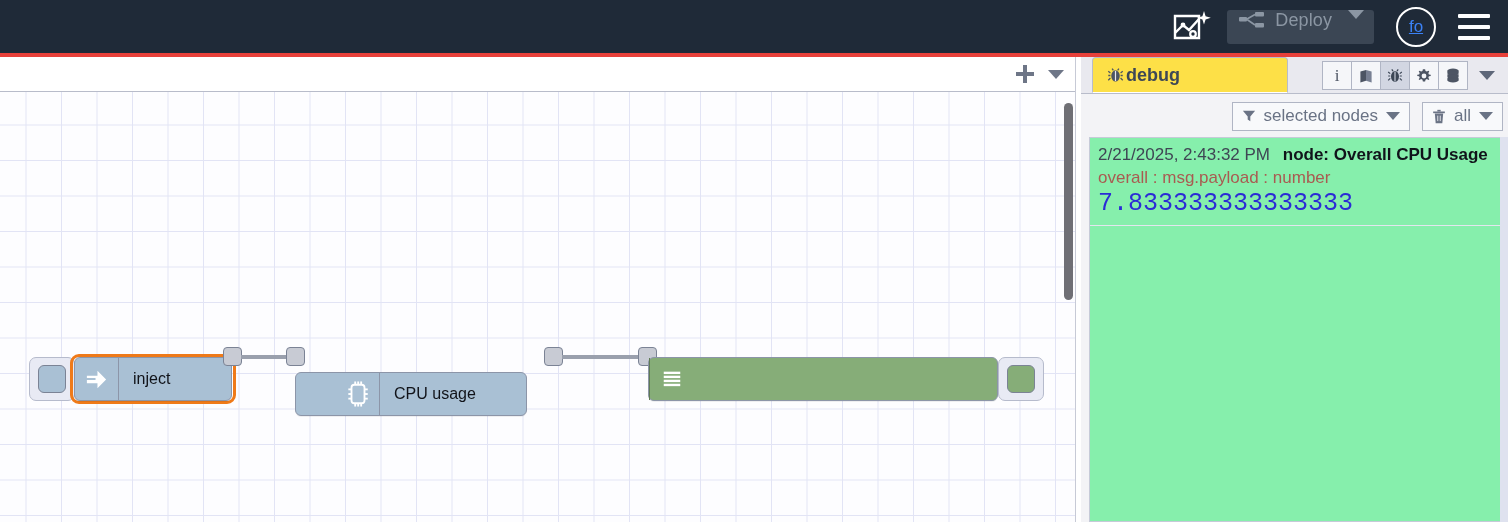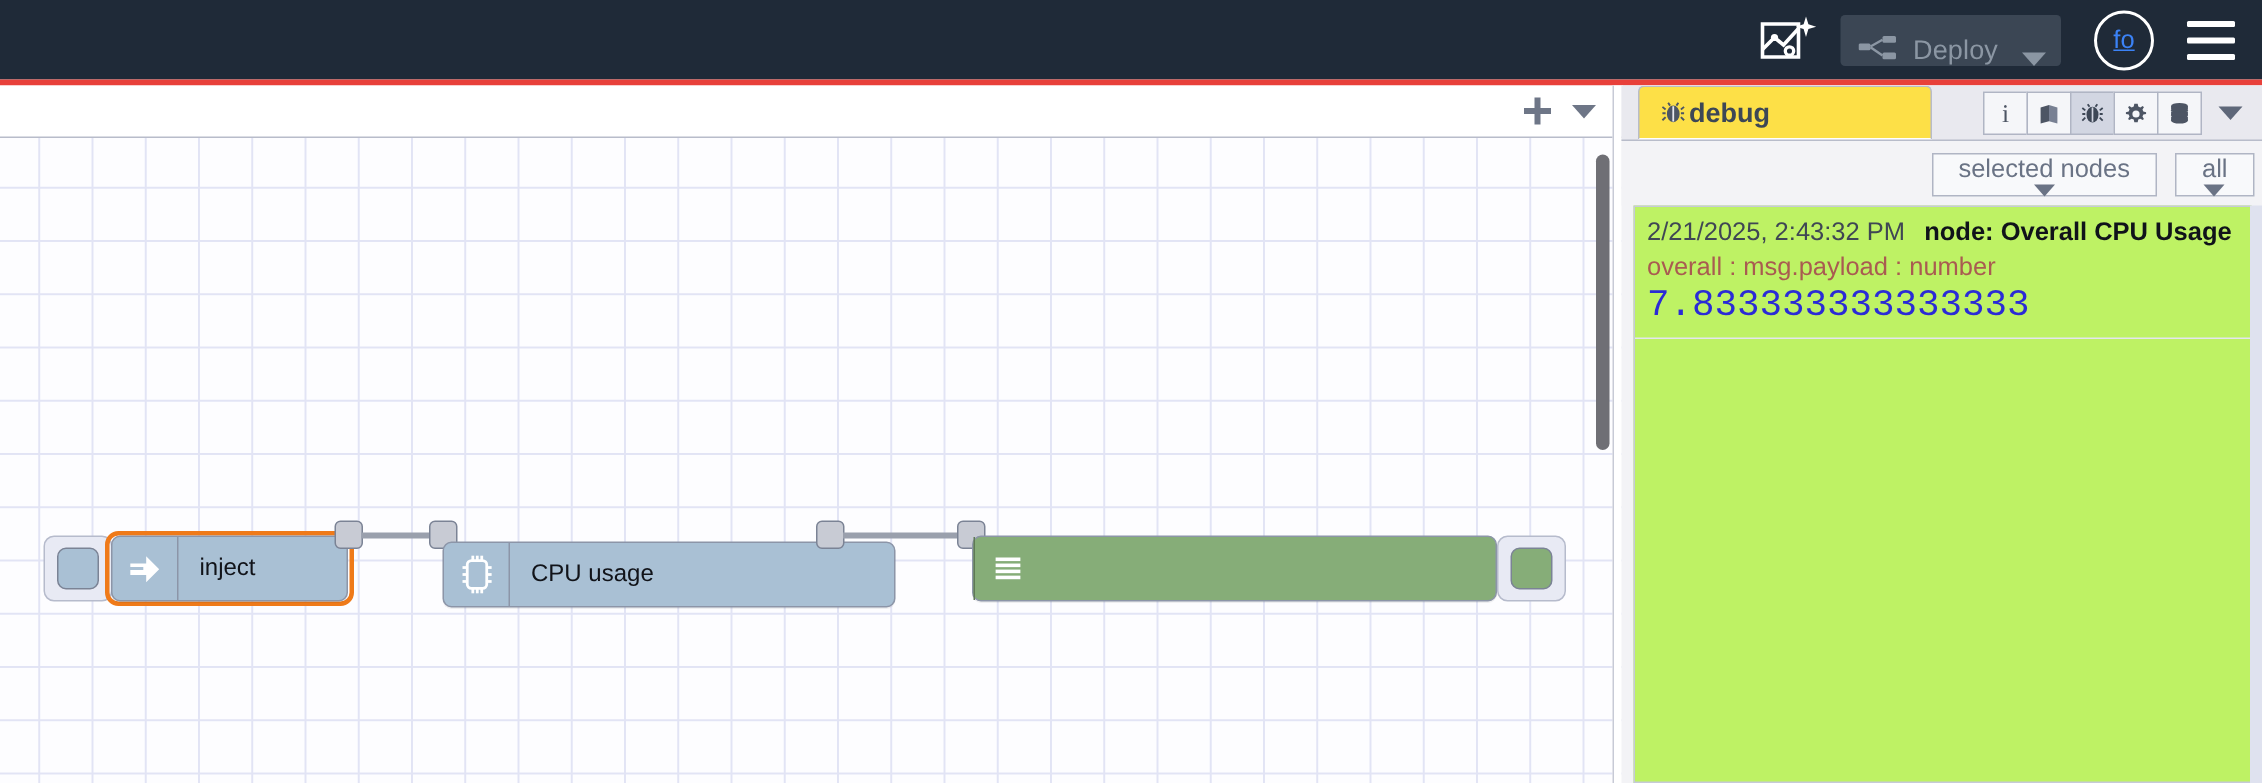--- a/index.html
+++ b/index.html
@@ -20,21 +20,21 @@
   .header-accent {
     position: absolute; left: 0; top: 53px; width: 1508px; height: 4px;
     background: #e8403a;
   }
   .hdr-btn {
     display: flex; align-items: center; justify-content: center;
     cursor: pointer;
   }
   .ai-icon { width: 44px; height: 40px; margin-right: 14px; }
   .deploy-btn {
-    display: flex; align-items: flex-end;
+    display: flex; align-items: flex-start;
     height: 34px; padding: 0 10px 0 12px;
     background: #3b4654; border-radius: 3px;
     margin-right: 22px; cursor: default;
   }
   .deploy-label {
     color: #8b96a3; font-size: 18px; letter-spacing: .1px;
     margin: 0 16px 0 10px;
   }
   .deploy-caret {
     width: 0; height: 0;
@@ -180,33 +180,32 @@
   }
   .sb-filterrow {
     position: absolute; left: 0; top: 38px; width: 427px; height: 42px;
     background: #f3f3f6;
     display: flex; align-items: center; justify-content: flex-end;
   }
   .sb-fbtn {
     height: 29px; border: 1px solid #b0b5c4; background: #f8f9fb;
     display: flex; align-items: center; padding: 0 9px;
     cursor: pointer;
-    flex-direction: column;
   }
   .sb-fbtn-label { font-size: 17px; color: #6a7policy; }
   .sb-fbtn-label { font-size: 17px; color: #6a7385; margin: 0 8px; }
   .sb-fbtn-caret {
     width: 0; height: 0;
     border-left: 7px solid transparent; border-right: 7px solid transparent;
     border-top: 8px solid #6a7385;
   }
   .sb-msglist {
     position: absolute; left: 8px; top: 80px;
     width: 412px; height: 385px;
-    background: #bef264; border: 1px solid #c6cad8;
+    background: #86efac; border: 1px solid #c6cad8;
     overflow: hidden;
   }
   .sb-msg { padding: 5px 8px 8px 8px; border-bottom: 1px solid #e3e6ee; }
   .msg-line1 { white-space: nowrap; font-size: 17px; line-height: 23px; }
   .msg-time { color: #3f4654; }
   .msg-node { color: #10131a; font-weight: bold; margin-left: 8px; }
   .msg-topic {
     font-size: 17px; line-height: 24px; color: #a95b51; white-space: nowrap;
   }
   .msg-value {
@@ -276,21 +275,21 @@
           <path d="M3 9 H14 V4 L23 13 L14 22 V17 H3 V13.5 H12 V11.5 H3 Z" fill="#fff"></path>
         </svg>
       </div>
       <div class="node-label">inject</div>
     </div>
     <div class="port" style="left:223px; top:265px;"></div>
 
     <div class="wire" style="left:241px; top:265px; width:48px;"></div>
 
     <div class="port" style="left:286px; top:265px;"></div>
-    <div class="node node-blue" style="left:295px; top:269px; width:302px;">
+    <div class="node node-blue" style="left:295px; top:280px; width:232px;padding-left:40px;">
       <div class="node-icon-box">
         <svg viewBox="0 0 28 30" width="26" height="28">
           <rect x="7" y="5" width="14" height="20" rx="3" fill="none" stroke="#fff" stroke-width="2"></rect>
           <g fill="#fff">
             <rect x="10" y="1.5" width="2" height="3.5"></rect>
               <rect x="13.2" y="1.5" width="2" height="3.5"></rect>
               <rect x="16.4" y="1.5" width="2" height="3.5"></rect>
             <rect x="10" y="25" width="2" height="3.5"></rect>
               <rect x="13.2" y="25" width="2" height="3.5"></rect>
               <rect x="16.4" y="25" width="2" height="3.5"></rect>

